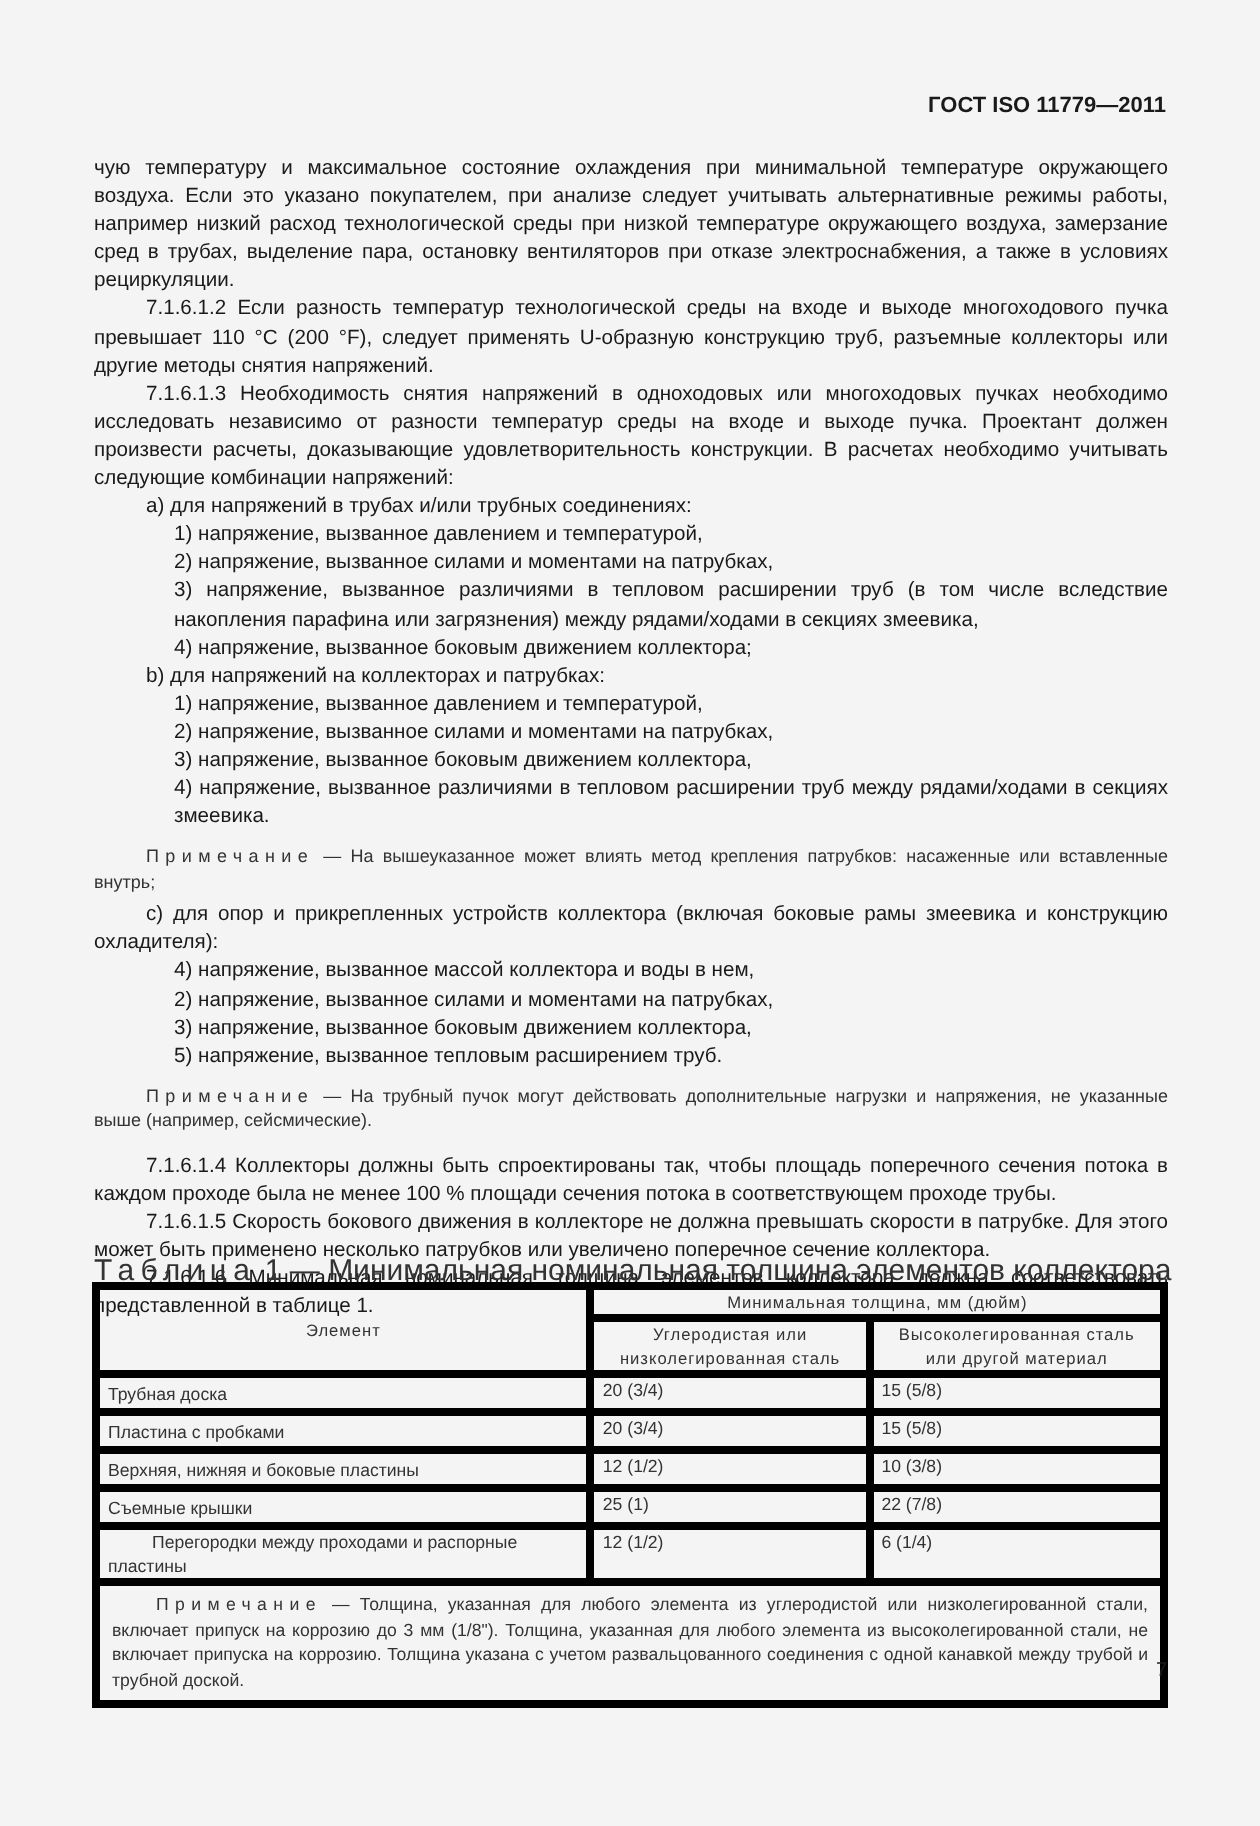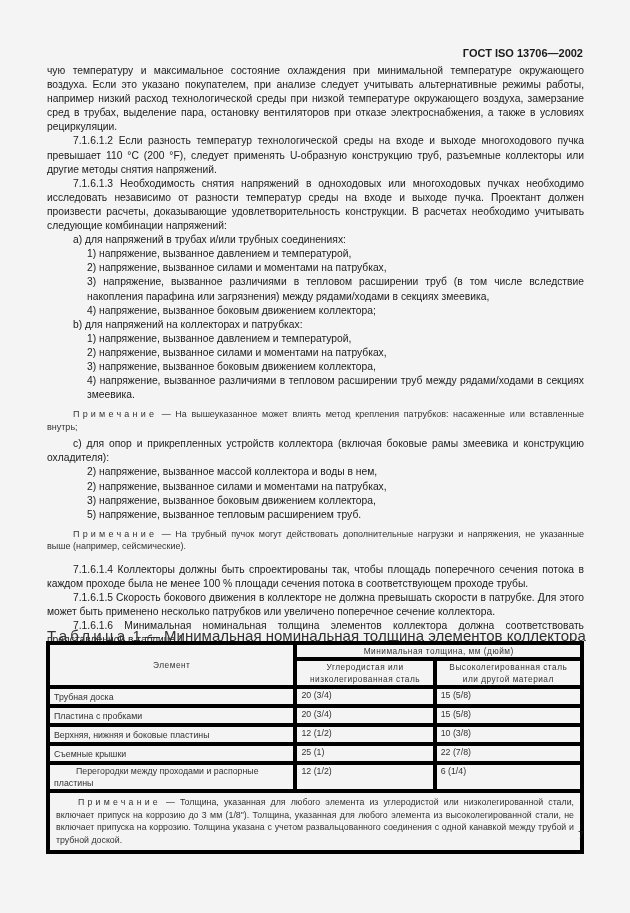--- a/index.html
+++ b/index.html
@@ -4,21 +4,21 @@
 <style>
   html, body { margin: 0; padding: 0; }
   body {
     width: 630px; height: 913px; background: #f4f4f4; position: relative; overflow: hidden;
     font-family: "Liberation Sans", sans-serif; color: #1a1a1a;
   }
   .hdr {
     position: absolute; top: 47px; right: 47px; font-weight: bold; font-size: 11px; letter-spacing: 0;
   }
   .body {
-    position: absolute; left: 47px; top: 64px; width: 537px;
+    position: absolute; left: 47px; top: 78px; width: 537px;
     font-size: 10.3px; line-height: 14.1px; text-align: justify;
   }
   .body p { margin: 0; }
   .ind { text-indent: 26px; }
   .lvl1 { padding-left: 26px; }
   .lvl2 { padding-left: 40px; }
   .note {
     font-size: 9px; line-height: 12.5px; color: #333; margin: 6px 0 4px 0 !important;
   }
   .spaced { letter-spacing: 3.2px; margin-top: 23px; }
@@ -39,21 +39,21 @@
   table.t td.el2 { padding-left: 4px; line-height: 12px; }
   table.t td.num { text-align: left; vertical-align: top; padding-top: 1px; }
   table.t td.notecell {
     text-align: justify; padding: 3px 6px 4px 6px; line-height: 12.6px; font-size: 8.8px;
   }
   .pnum { position: absolute; top: 830px; left: 578px; font-size: 10px; }
 </style>
 </head>
 <body>
 
-<div class="hdr">ГОСТ ISO 13706—2002</div>
+<div class="hdr">ГОСТ ISO 11779—2011</div>
 
 <div class="body">
   <p>чую температуру и максимальное состояние охлаждения при минимальной температуре окружающего воздуха. Если это указано покупателем, при анализе следует учитывать альтернативные режимы работы, например низкий расход технологической среды при низкой температуре окружающего воздуха, замерзание сред в трубах, выделение пара, остановку вентиляторов при отказе электроснабжения, а также в условиях рециркуляции.</p>
   <p class="ind">7.1.6.1.2 Если разность температур технологической среды на входе и выходе многоходового пучка превышает 110 °С (200 °F), следует применять U-образную конструкцию труб, разъемные коллекторы или другие методы снятия напряжений.</p>
   <p class="ind">7.1.6.1.3 Необходимость снятия напряжений в одноходовых или многоходовых пучках необходимо исследовать независимо от разности температур среды на входе и выходе пучка. Проектант должен произвести расчеты, доказывающие удовлетворительность конструкции. В расчетах необходимо учитывать следующие комбинации напряжений:</p>
 
   <p class="lvl1">а) для напряжений в трубах и/или трубных соединениях:</p>
   <p class="lvl2">1) напряжение, вызванное давлением и температурой,</p>
   <p class="lvl2">2) напряжение, вызванное силами и моментами на патрубках,</p>
   <p class="lvl2">3) напряжение, вызванное различиями  в тепловом расширении труб  (в том числе вследствие накопления парафина или загрязнения) между рядами/ходами в секциях змеевика,</p>
@@ -61,21 +61,21 @@
 
   <p class="lvl1">b) для напряжений на коллекторах и патрубках:</p>
   <p class="lvl2">1) напряжение, вызванное давлением и температурой,</p>
   <p class="lvl2">2) напряжение, вызванное силами и моментами на патрубках,</p>
   <p class="lvl2">3) напряжение, вызванное боковым движением коллектора,</p>
   <p class="lvl2">4) напряжение, вызванное различиями в тепловом расширении труб между рядами/ходами в секциях змеевика.</p>
 
   <p class="note ind"><span class="spaced">Примечание</span><span> — На вышеуказанное может влиять метод крепления патрубков: насаженные или вставленные внутрь;</span></p>
 
   <p class="ind">с) для опор и прикрепленных устройств коллектора (включая боковые рамы змеевика и конструкцию охладителя):</p>
-  <p class="lvl2">2) напряжение, вызванное массой коллектора и воды в нем,</p>
+  <p class="lvl2">4) напряжение, вызванное массой коллектора и воды в нем,</p>
   <p class="lvl2">2) напряжение, вызванное силами и моментами на патрубках,</p>
   <p class="lvl2">3) напряжение, вызванное боковым движением коллектора,</p>
   <p class="lvl2">5) напряжение, вызванное тепловым расширением труб.</p>
 
   <p class="note ind"><span class="spaced">Примечание</span><span> — На трубный пучок могут действовать дополнительные нагрузки и напряжения, не указанные выше (например, сейсмические).</span></p>
 
   <div class="gap"></div>
   <p class="ind">7.1.6.1.4  Коллекторы должны быть спроектированы так, чтобы площадь поперечного сечения потока в каждом проходе была не менее 100 % площади сечения потока в соответствующем проходе трубы.</p>
   <p class="ind">7.1.6.1.5 Скорость бокового движения в коллекторе не должна превышать скорости в патрубке. Для этого может быть применено несколько патрубков или увеличено поперечное сечение коллектора.</p>
   <p class="ind">7.1.6.1.6 Минимальная номинальная толщина элементов коллектора должна соответствовать представленной в таблице 1.</p>

